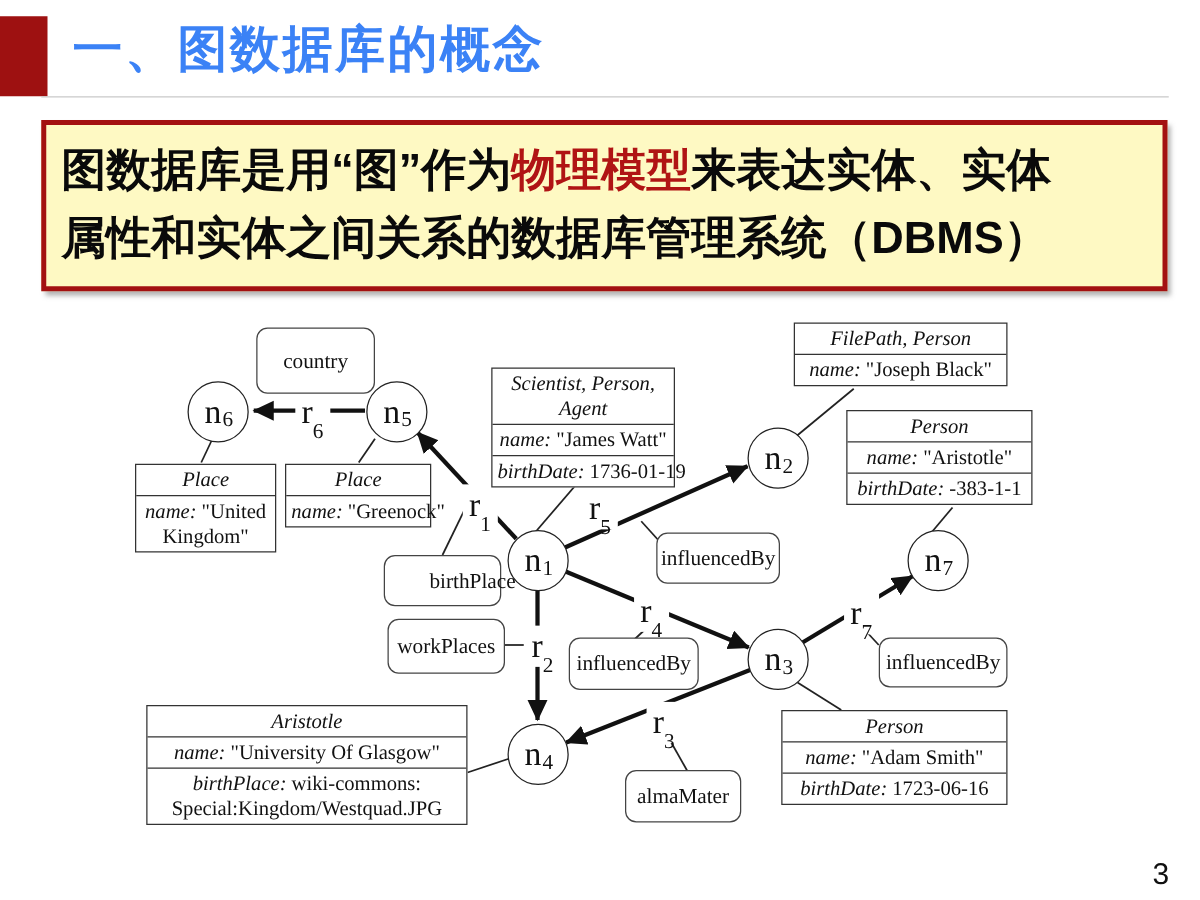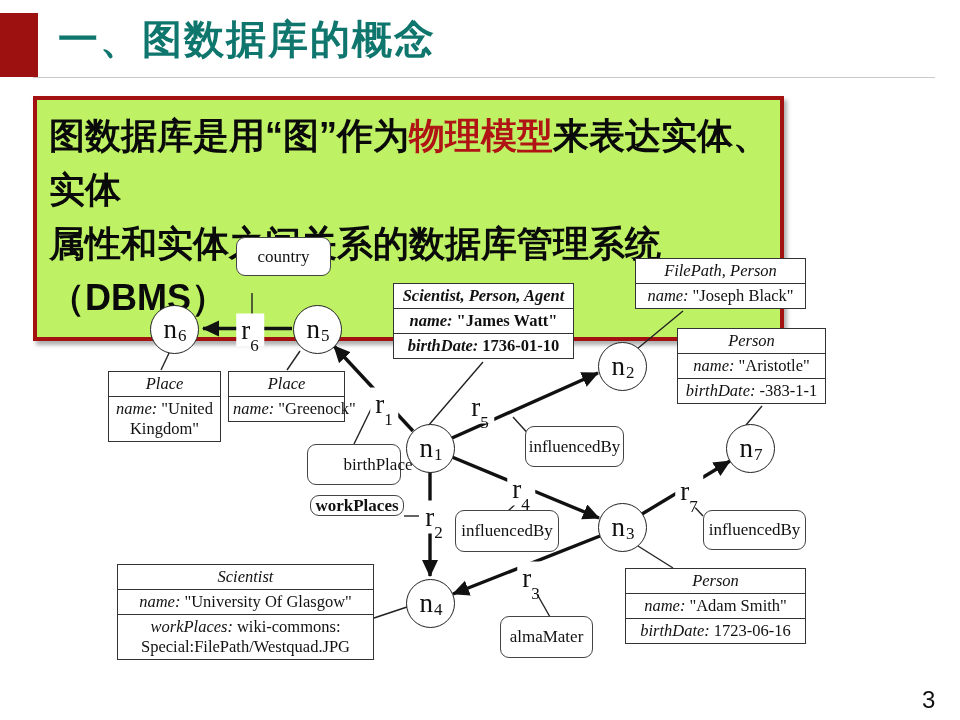--- a/index.html
+++ b/index.html
@@ -3,26 +3,26 @@
 <meta charset="utf-8">
 <style>
   html,body{margin:0;padding:0;}
   body{width:960px;height:720px;background:#ffffff;overflow:hidden;
        font-family:"Liberation Sans",sans-serif;position:relative;}
   .slide{position:absolute;inset:0;background:#fff;}
 
   
   .accent-block{position:absolute;left:0;top:13px;width:38px;height:64px;background:#9e1111;}
   .page-title{position:absolute;left:58px;top:12px;margin:0;font-size:40px;font-weight:bold;
-              color:#0f766e;letter-spacing:2px;font-family:"Liberation Sans",sans-serif;}
+              color:#3b82f6;letter-spacing:2px;font-family:"Liberation Sans",sans-serif;}
   .title-rule{position:absolute;left:33px;top:77px;width:902px;height:1px;background:#c9c9c9;}
 
   
-  .def-box{position:absolute;left:33px;top:96px;width:751px;box-sizing:border-box;
-           border:4px solid #a31111;background:#bef264;padding:9px 10px 12px 12px;
+  .def-box{position:absolute;left:33px;top:96px;width:901px;box-sizing:border-box;
+           border:4px solid #a31111;background:#fef9c3;padding:9px 10px 12px 12px;
            box-shadow:3px 4px 4px rgba(110,110,110,.55);}
   .def-box .line{font-size:36px;font-weight:bold;color:#0a0a0a;line-height:1.5;}
   .def-box .hl{color:#b01414;}
 
   
   .dg{position:absolute;font-family:"Liberation Serif",serif;color:#111;}
   svg.edges{position:absolute;left:0;top:0;z-index:1;}
 
   .node{position:absolute;width:47px;height:47px;border:1.6px solid #222;border-radius:50%;
         background:#fff;display:flex;align-items:center;justify-content:center;
@@ -98,65 +98,65 @@
     </svg>
 
     <div class="elabel" style="left:250px;top:330px;"><span>r</span><sub>6</sub></div>
     <div class="elabel" style="left:384px;top:404px;"><span>r</span><sub>1</sub></div>
     <div class="elabel" style="left:480px;top:407px;"><span>r</span><sub>5</sub></div>
     <div class="elabel" style="left:521px;top:489px;"><span>r</span><sub>4</sub></div>
     <div class="elabel" style="left:434px;top:517px;"><span>r</span><sub>2</sub></div>
     <div class="elabel" style="left:531px;top:578px;"><span>r</span><sub>3</sub></div>
     <div class="elabel" style="left:689px;top:491px;"><span>r</span><sub>7</sub></div>
 
-    <div class="rlabel" style="left:205px;top:237px;width:95px;height:39px;margin-left:31px;">country</div>
+    <div class="rlabel" style="left:205px;top:262px;width:95px;height:53px;">country</div>
     <div class="rlabel" style="left:307px;top:444px;width:94px;height:41px;padding-left:48px;">birthPlace</div>
-    <div class="rlabel" style="left:310px;top:495px;width:94px;height:21px;font-weight:bold;">workPlaces</div>
+    <div class="rlabel" style="left:310px;top:495px;width:94px;height:44px;">workPlaces</div>
     <div class="rlabel" style="left:525px;top:426px;width:99px;height:41px;">influencedBy</div>
     <div class="rlabel" style="left:455px;top:510px;width:104px;height:42px;">influencedBy</div>
     <div class="rlabel" style="left:703px;top:510px;width:103px;height:40px;">influencedBy</div>
     <div class="rlabel" style="left:500px;top:616px;width:93px;height:42px;">almaMater</div>
 
     <div class="abox" style="left:108px;top:371px;width:113px;">
       <div class="hdr">Place</div>
       <div class="row wrap"><i>name:</i><span>"United Kingdom"</span></div>
     </div>
 
     <div class="abox" style="left:228px;top:371px;width:117px;">
       <div class="hdr">Place</div>
       <div class="row wrap"><i>name:</i><span>"Greenock"</span></div>
     </div>
 
-    <div class="abox" style="left:393px;top:283px;width:181px;font-weight:bold;">
+    <div class="abox" style="left:393px;top:294px;width:147px;">
       <div class="hdr">Scientist, Person, Agent</div>
       <div class="row"><i>name:</i><span>"James Watt"</span></div>
-      <div class="row"><i>birthDate:</i><span>1736-01-10</span></div>
+      <div class="row"><i>birthDate:</i><span>1736-01-19</span></div>
     </div>
 
     <div class="abox" style="left:635px;top:258px;width:171px;">
       <div class="hdr">FilePath, Person</div>
       <div class="row"><i>name:</i><span>"Joseph Black"</span></div>
     </div>
 
     <div class="abox" style="left:677px;top:328px;width:149px;">
       <div class="hdr">Person</div>
       <div class="row"><i>name:</i><span>"Aristotle"</span></div>
       <div class="row"><i>birthDate:</i><span>-383-1-1</span></div>
     </div>
 
     <div class="abox" style="left:625px;top:568px;width:181px;">
       <div class="hdr">Person</div>
       <div class="row"><i>name:</i><span>"Adam Smith"</span></div>
       <div class="row"><i>birthDate:</i><span>1723-06-16</span></div>
     </div>
 
     <div class="abox" style="left:117px;top:564px;width:257px;">
-      <div class="hdr">Scientist</div>
+      <div class="hdr">Aristotle</div>
       <div class="row"><i>name:</i><span>"University Of Glasgow"</span></div>
-      <div class="row wrap"><i>workPlaces:</i><span>wiki-commons: Special:FilePath/Westquad.JPG</span></div>
+      <div class="row wrap"><i>birthPlace:</i><span>wiki-commons: Special:Kingdom/Westquad.JPG</span></div>
     </div>
 
     <div class="node" style="left:150px;top:305px;">
         <span>n</span>
         <sub>6</sub>
       </div>
     <div class="node" style="left:293px;top:305px;">
         <span>n</span>
         <sub>5</sub>
       </div>

